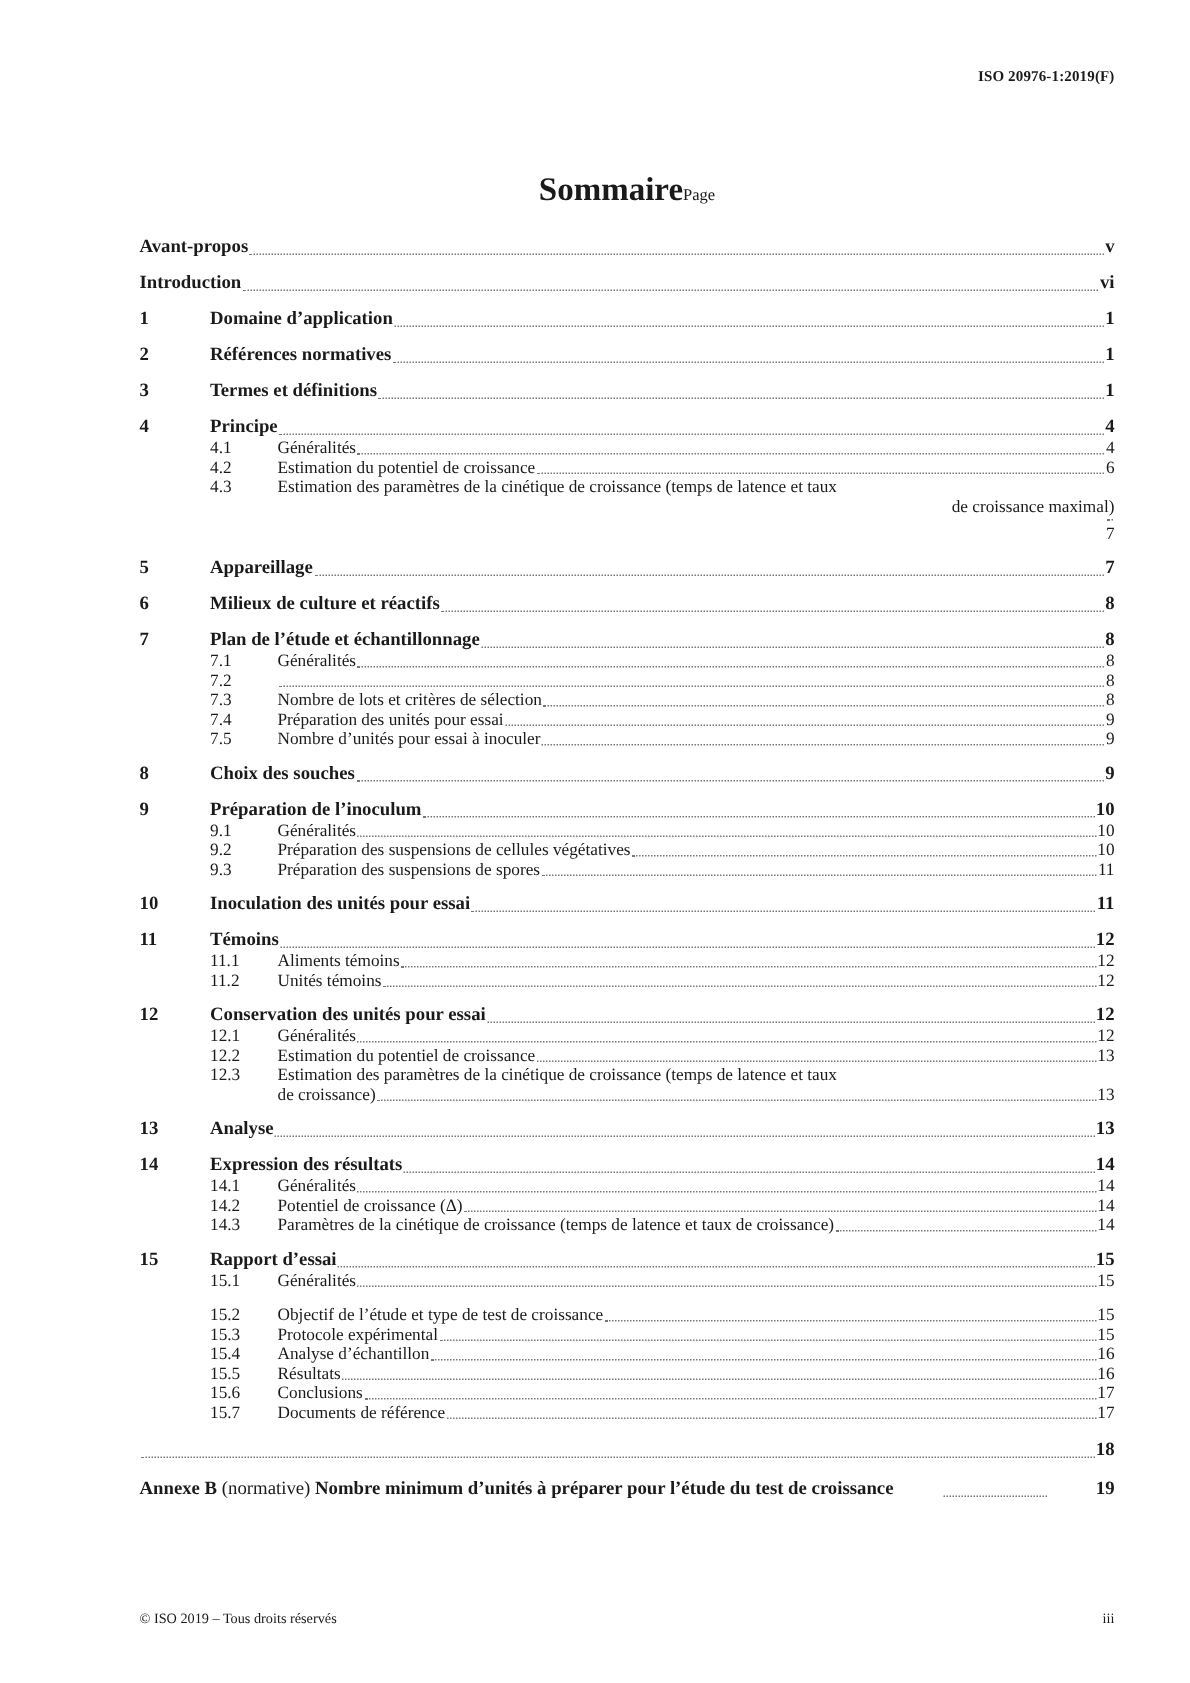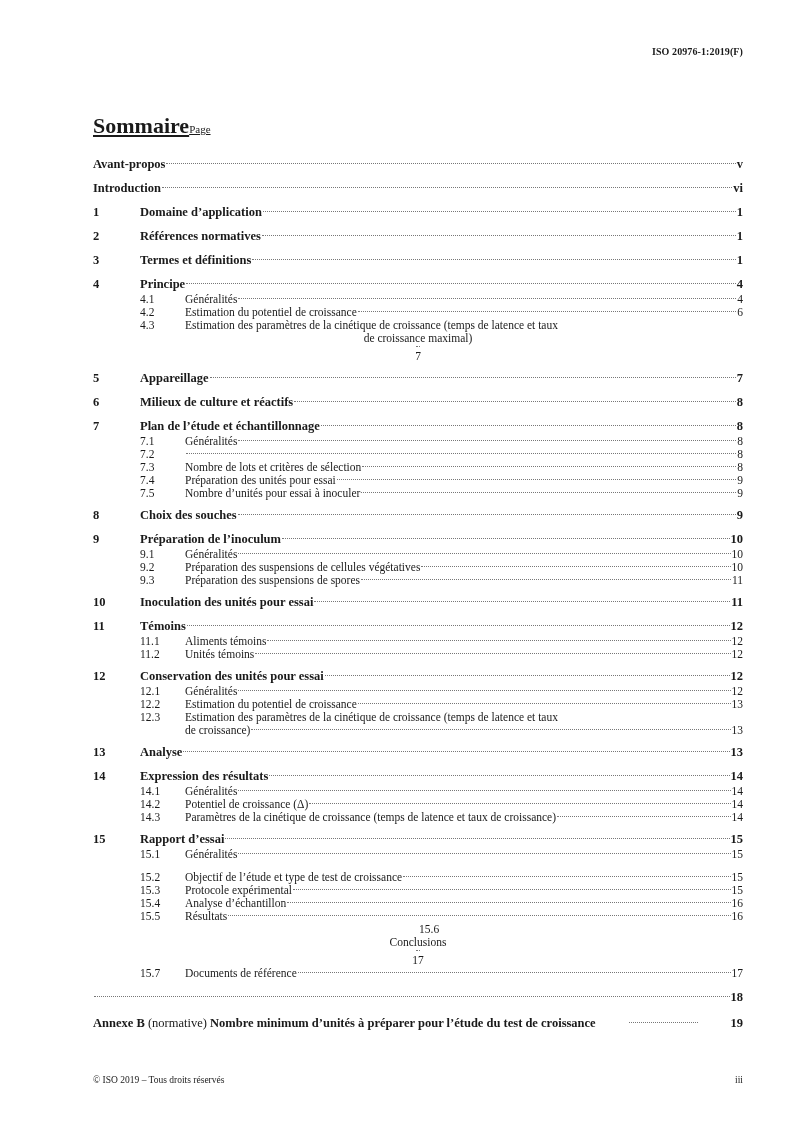--- a/index.html
+++ b/index.html
@@ -8,30 +8,30 @@
     font-family: "DejaVu Serif", "Liberation Serif", serif;
     color: #1a1a1a;
   }
   .doc-id {
     position: absolute; top: 46px; right: 50px;
     font-family: "Liberation Serif", serif; font-weight: bold; font-size: 10px;
     letter-spacing: 0.1px;
   }
   .title-row {
     position: absolute; top: 113px; left: 93px; width: 650px;
-    display: flex; justify-content: flex-start; align-items: baseline; text-decoration: underline;
+    display: flex; justify-content: center; align-items: baseline;
   }
   .title {
     font-family: "Liberation Serif", serif; font-weight: bold; font-size: 22px;
   }
   .page-label { font-family: "Liberation Serif", serif; font-size: 11px; }
 
   .toc { position: absolute; top: 156px; left: 93px; width: 650px; }
   .entry {
-    display: flex; align-items: center;
+    display: flex; align-items: flex-end;
     font-family: "Liberation Serif", serif;
   }
   .entry.main { font-size: 12.5px; font-weight: bold; line-height: 17px; margin-top: 7px; }
   .entry.sub { font-size: 11.5px; line-height: 13px; }
   .entry.first { margin-top: 0; }
   .num-main { width: 47px; flex: none; }
   .num-sub { width: 45px; flex: none; margin-left: 47px; font-weight: normal; }
   .label { flex: none; max-width: 560px; }
   .leader {
     flex: 1 1 auto; border-bottom: 1px dotted #777; margin: 0 1px 3px 1px; min-width: 4px;
@@ -302,21 +302,21 @@
       <span class="label">Analyse d’échantillon</span>
       <span class="leader"></span>
       <span class="pg">16</span>
     </div>
     <div class="entry sub" style="margin-top: 0px;">
       <span class="num-sub">15.5</span>
       <span class="label">Résultats</span>
       <span class="leader"></span>
       <span class="pg">16</span>
     </div>
-    <div class="entry sub" style="margin-top: 0px; flex-direction: column;">
+    <div class="entry sub" style="margin-top: 0px;">
       <span class="num-sub">15.6</span>
       <span class="label">Conclusions</span>
       <span class="leader"></span>
       <span class="pg">17</span>
     </div>
     <div class="entry sub" style="margin-top: 0px;">
       <span class="num-sub">15.7</span>
       <span class="label">Documents de référence</span>
       <span class="leader"></span>
       <span class="pg">17</span>

